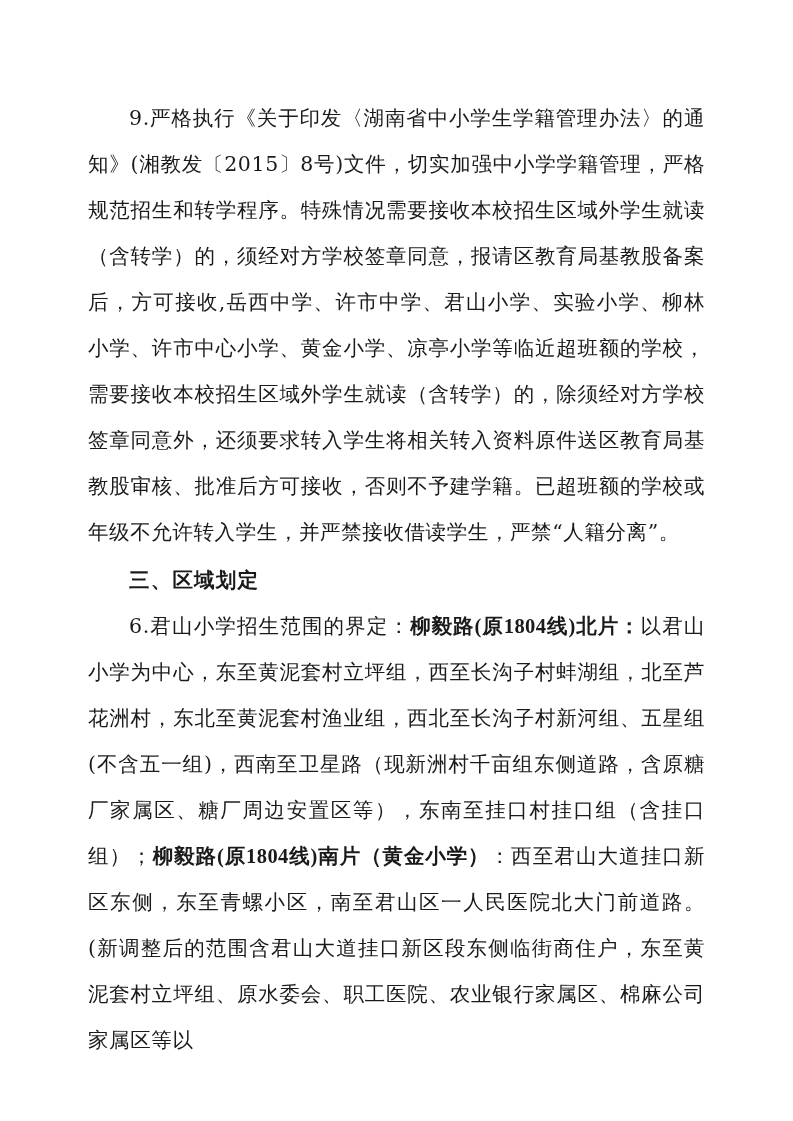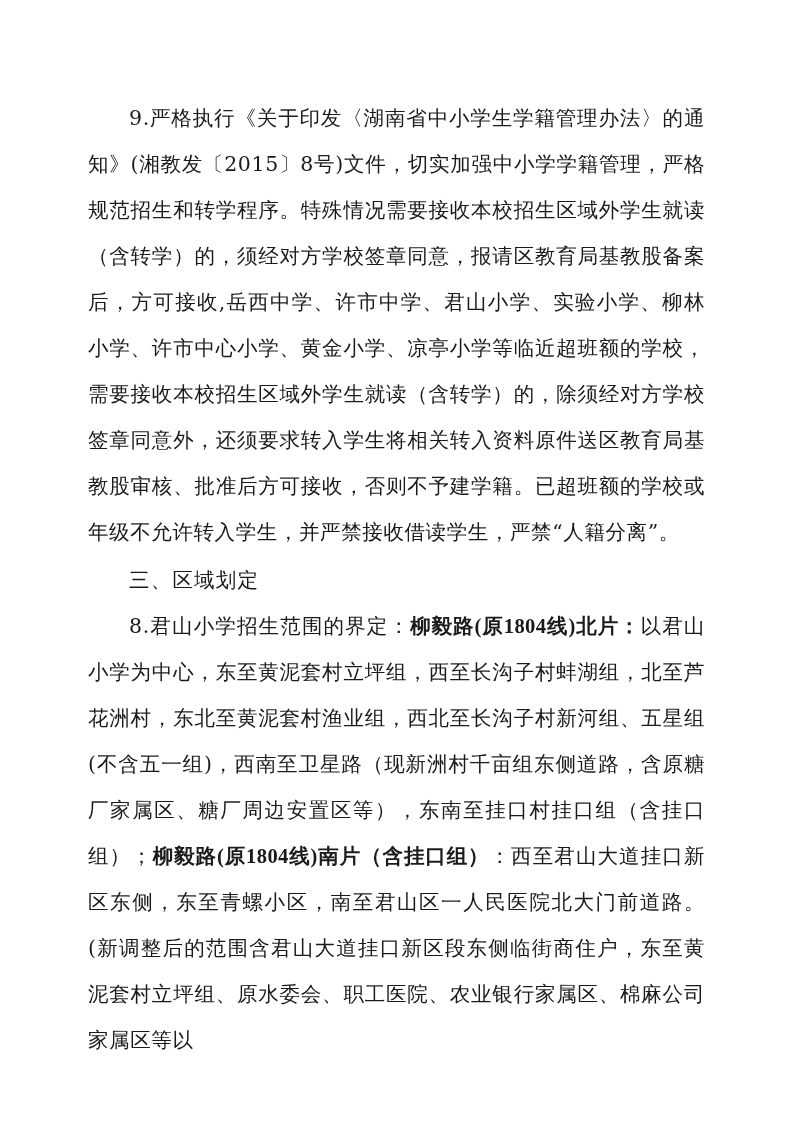--- a/index.html
+++ b/index.html
@@ -38,21 +38,21 @@
     text-align: justify;
     text-justify: inter-ideograph;
     white-space: normal;
   }
   .heading {
     margin: 0;
     text-indent: 2em;
     font-size: 20.5px;
     line-height: 46px;
     letter-spacing: 1.2px;
-    font-weight: normal;
+    font-weight: bold;
     font-family: "DejaVu Sans", "Liberation Sans", sans-serif;
   }
   
   .bold-run {
     font-weight: bold;
     font-family: Liberation Serif, serif;
     letter-spacing: 0.4px;
   }
   .spacer-sm { height: 2px; }
 </style>
@@ -62,17 +62,17 @@
 <div class="page">
   <div class="doc-body">
 
     <p class="para">9.严格执行《关于印发〈湖南省中小学生学籍管理办法〉的通知》(湘教发〔2015〕8号)文件，切实加强中小学学籍管理，严格规范招生和转学程序。特殊情况需要接收本校招生区域外学生就读（含转学）的，须经对方学校签章同意，报请区教育局基教股备案后，方可接收,岳西中学、许市中学、君山小学、实验小学、柳林小学、许市中心小学、黄金小学、凉亭小学等临近超班额的学校，需要接收本校招生区域外学生就读（含转学）的，除须经对方学校签章同意外，还须要求转入学生将相关转入资料原件送区教育局基教股审核、批准后方可接收，否则不予建学籍。已超班额的学校或年级不允许转入学生，并严禁接收借读学生，严禁“人籍分离”。</p>
 
     <div class="spacer-sm"></div>
 
     <p class="heading">三、区域划定</p>
 
     <p class="para">
-      <span>8.君山小学招生范围的界定：</span><span class="bold-run">柳毅路(原1804线)北片：</span><span>以君山小学为中心，东至黄泥套村立坪组，西至长沟子村蚌湖组，北至芦花洲村，东北至黄泥套村渔业组，西北至长沟子村新河组、五星组(不含五一组)，西南至卫星路（现新洲村千亩组东侧道路，含原糖厂家属区、糖厂周边安置区等），东南至挂口村挂口组（含挂口组）；</span><span class="bold-run">柳毅路(原1804线)南片（含挂口组）</span><span>：西至君山大道挂口新区东侧，东至青螺小区，南至君山区一人民医院北大门前道路。(新调整后的范围含君山大道挂口新区段东侧临街商住户，东至黄泥套村立坪组、原水委会、职工医院、农业银行家属区、棉麻公司家属区等以</span>
+      <span>6.君山小学招生范围的界定：</span><span class="bold-run">柳毅路(原1804线)北片：</span><span>以君山小学为中心，东至黄泥套村立坪组，西至长沟子村蚌湖组，北至芦花洲村，东北至黄泥套村渔业组，西北至长沟子村新河组、五星组(不含五一组)，西南至卫星路（现新洲村千亩组东侧道路，含原糖厂家属区、糖厂周边安置区等），东南至挂口村挂口组（含挂口组）；</span><span class="bold-run">柳毅路(原1804线)南片（黄金小学）</span><span>：西至君山大道挂口新区东侧，东至青螺小区，南至君山区一人民医院北大门前道路。(新调整后的范围含君山大道挂口新区段东侧临街商住户，东至黄泥套村立坪组、原水委会、职工医院、农业银行家属区、棉麻公司家属区等以</span>
     </p>
 
   </div>
 </div>
 
 </body></html>

